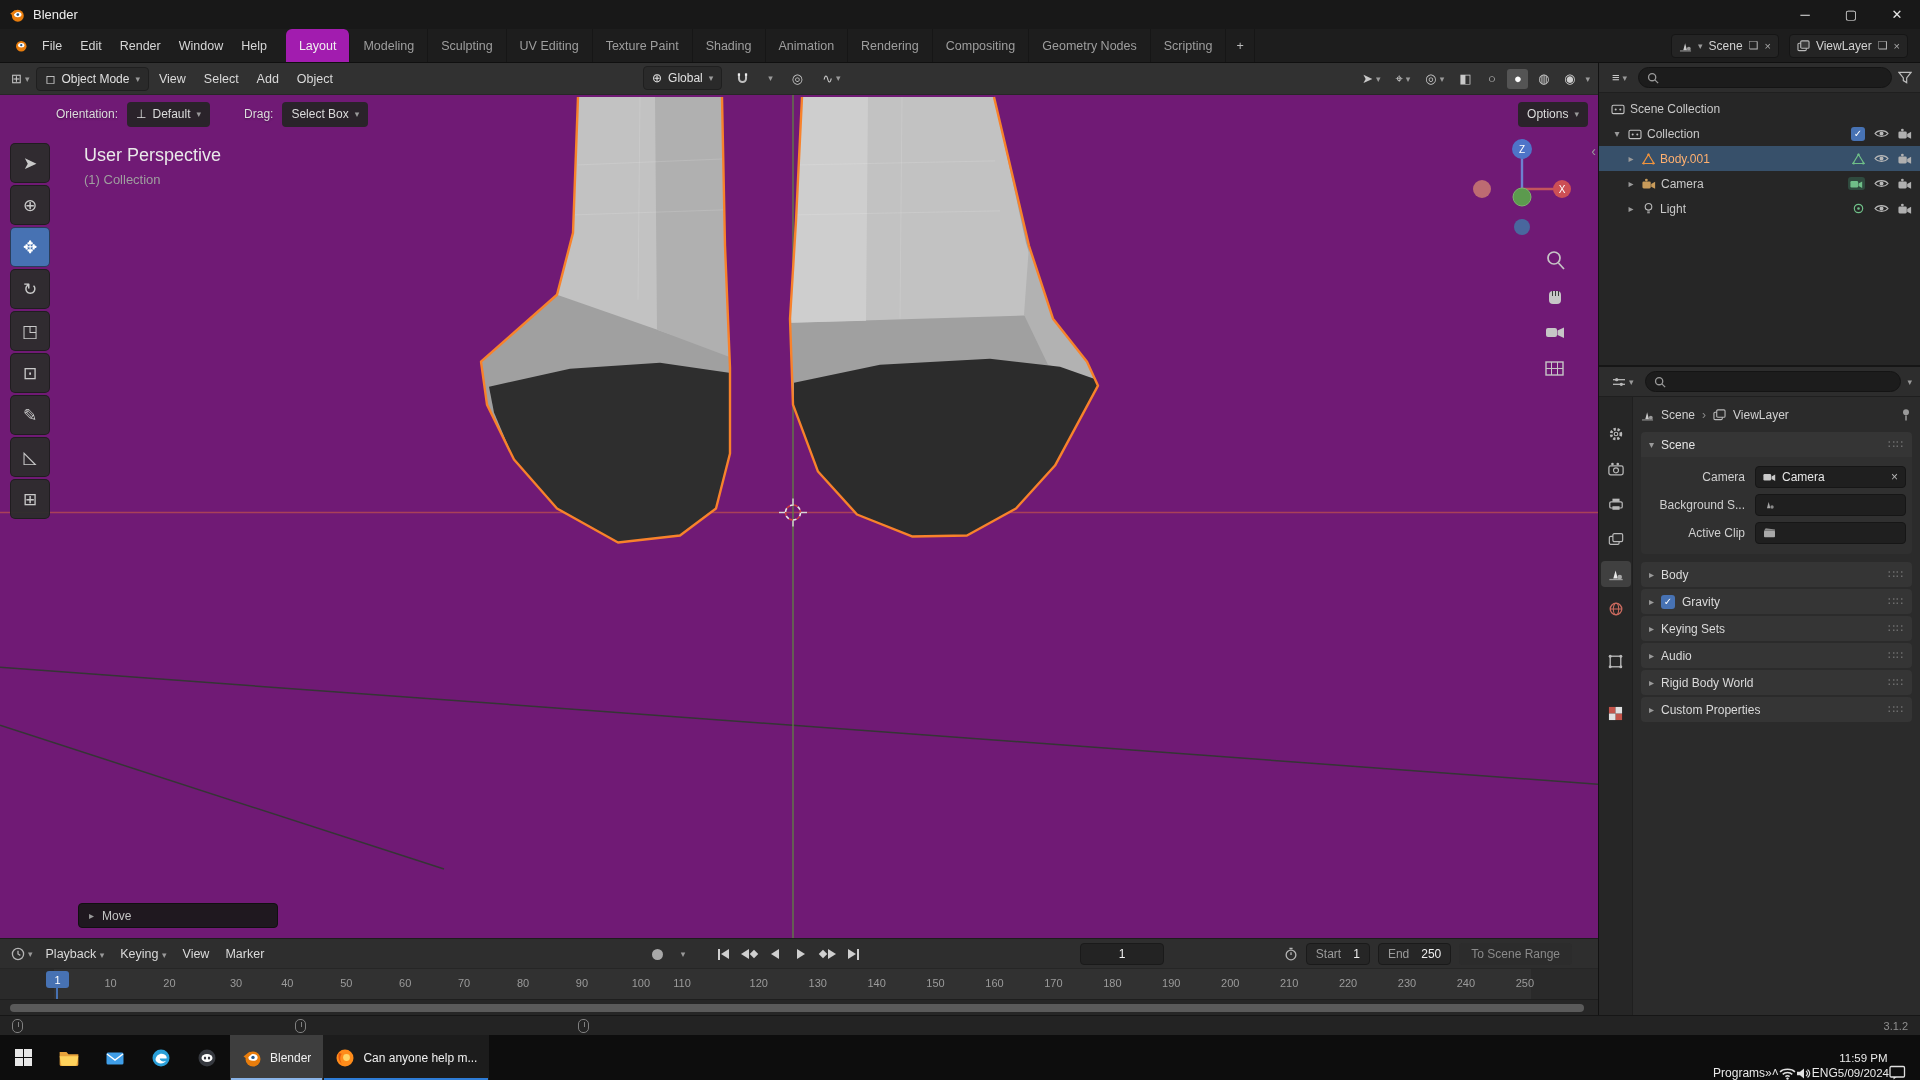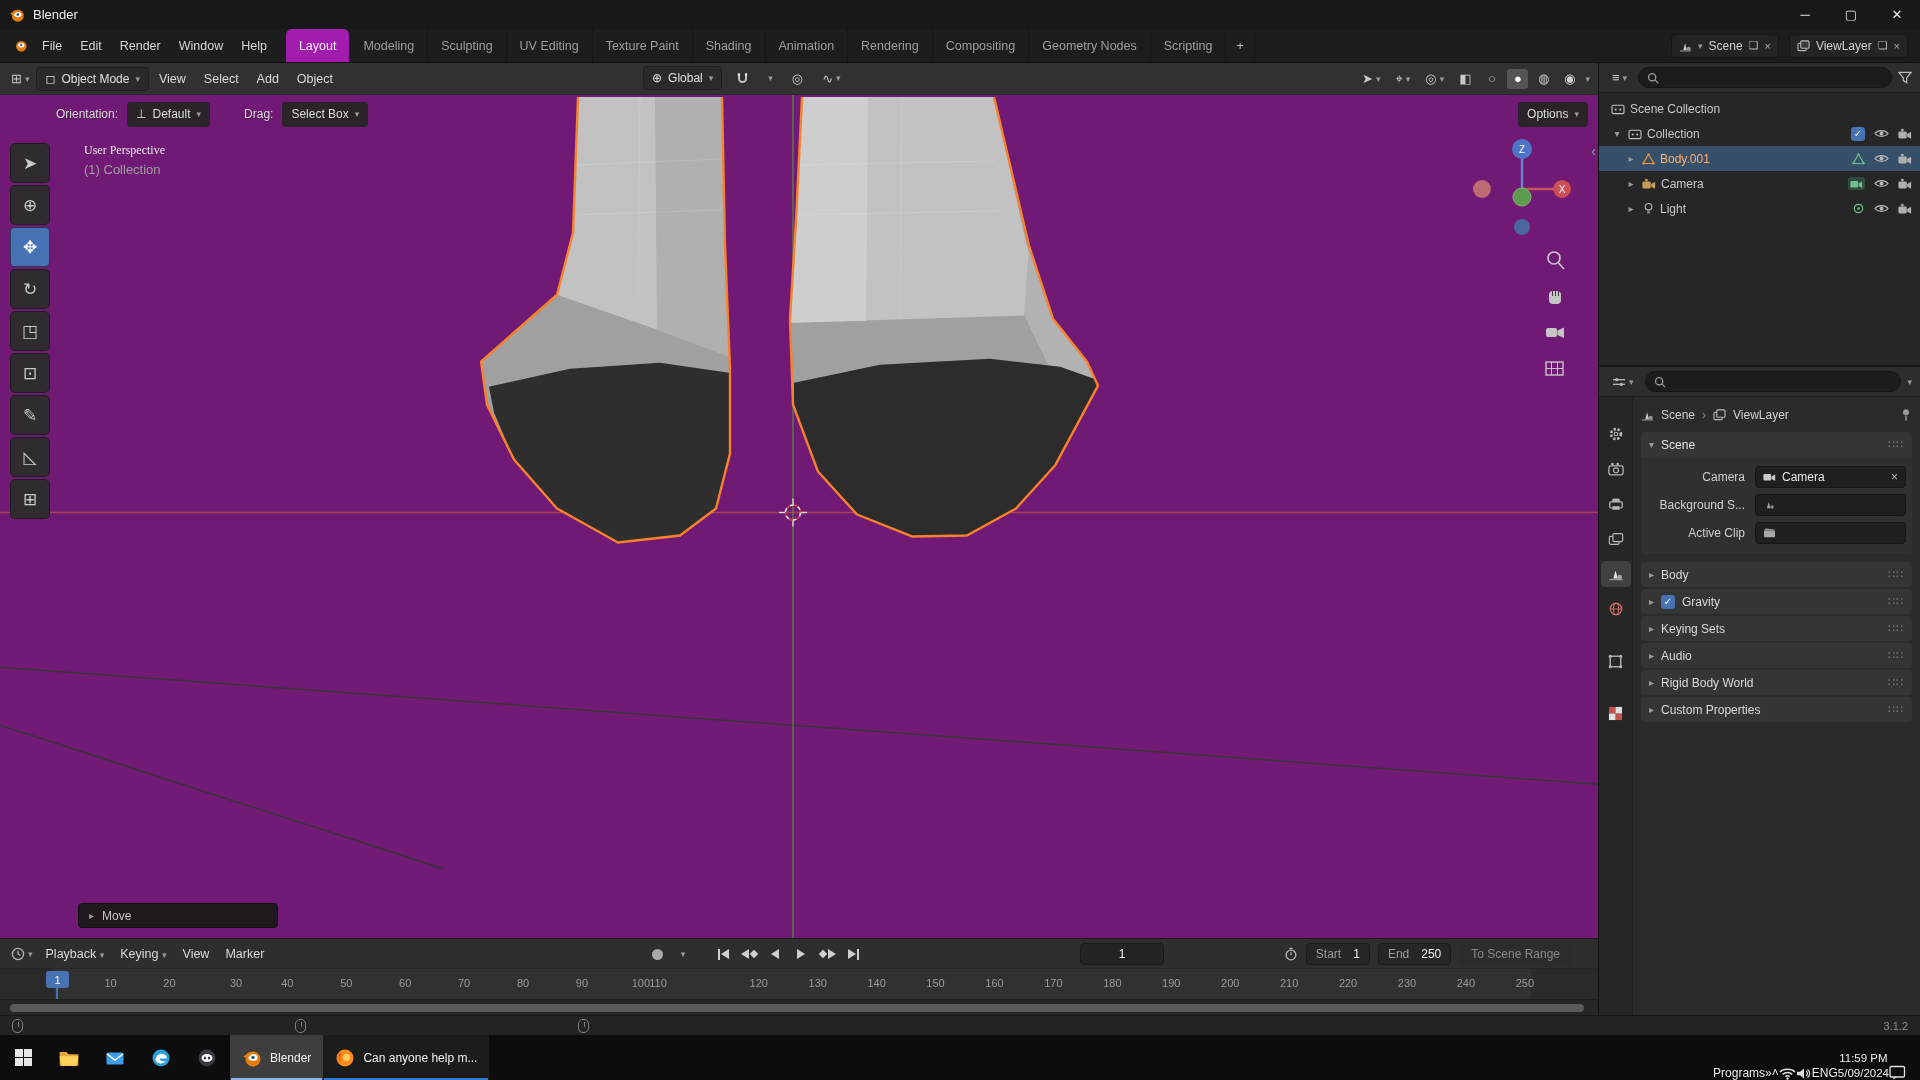--- a/index.html
+++ b/index.html
@@ -40,21 +40,21 @@
 .shade-btn.active{background:#545454;color:#fff;}
 
 .canvas{position:relative;flex:1 1 auto;background:#701a75;overflow:hidden;min-height:0;}
 .scene-svg{position:absolute;inset:0;width:100%;height:100%;}
 .vp-toolrow{position:absolute;top:0;left:0;right:0;height:38px;display:flex;align-items:center;padding-left:56px;gap:9px;z-index:5;}
 .tool-label{color:#dcdcdc;text-shadow:0 1px 2px rgba(0,0,0,.35);}
 .fpill{display:flex;align-items:center;gap:6px;background:rgba(36,36,36,.92);border-radius:4px;height:25px;padding:0 9px;color:#dcdcdc;white-space:nowrap;}
 .vp-options{margin-left:auto;margin-right:10px;}
 .gap26{width:16px;}
 .vp-text{position:absolute;left:84px;top:46px;z-index:4;line-height:1.6;}
-.vp-text .l1{font-size:12px;color:#e9e9e9;font-family:Liberation Serif, serif;}
+.vp-text .l1{font-size:18px;color:#e9e9e9;}
 .vp-text .l2{font-size:13px;color:#9f9f9f;}
 #tool-column{position:absolute;left:10px;top:48px;display:flex;flex-direction:column;gap:2px;z-index:6;}
 .tbtn{width:40px;height:40px;border-radius:5px;background:rgba(44,44,44,.95);display:flex;align-items:center;justify-content:center;color:#c9c9c9;font-size:17px;border:1px solid rgba(18,18,18,.55);}
 .tbtn.active{background:#4772b3;color:#fff;}
 .nav-gizmo{position:absolute;right:14px;top:30px;z-index:4;}
 .collapse-arrow{position:absolute;right:2px;top:48px;color:#9a9a9a;font-size:14px;z-index:4;}
 .operator-panel{position:absolute;left:78px;bottom:10px;width:200px;height:25px;background:rgba(24,24,24,.92);border:1px solid #101010;border-radius:4px;display:flex;align-items:center;gap:8px;padding:0 10px;color:#c4c4c4;z-index:6;}
 .tri-glyph{color:#9a9a9a;font-size:10px;}
 
 
@@ -463,21 +463,21 @@
       <span class="tick" style="left: 110.537px;">10</span>
           <span class="tick" style="left: 169.467px;">20</span>
           <span class="tick" style="left: 236px;">30</span>
           <span class="tick" style="left: 287.327px;">40</span>
           <span class="tick" style="left: 346.257px;">50</span>
           <span class="tick" style="left: 405.187px;">60</span>
           <span class="tick" style="left: 464.117px;">70</span>
           <span class="tick" style="left: 523.047px;">80</span>
           <span class="tick" style="left: 581.977px;">90</span>
           <span class="tick" style="left: 640.907px;">100</span>
-          <span class="tick" style="left: 658px;">110</span>
+          <span class="tick" style="left: 682px;">110</span>
           <span class="tick" style="left: 758.767px;">120</span>
           <span class="tick" style="left: 817.697px;">130</span>
           <span class="tick" style="left: 876.627px;">140</span>
           <span class="tick" style="left: 935.557px;">150</span>
           <span class="tick" style="left: 994.487px;">160</span>
           <span class="tick" style="left: 1053.42px;">170</span>
           <span class="tick" style="left: 1112.35px;">180</span>
           <span class="tick" style="left: 1171.28px;">190</span>
           <span class="tick" style="left: 1230.21px;">200</span>
           <span class="tick" style="left: 1289.14px;">210</span>

